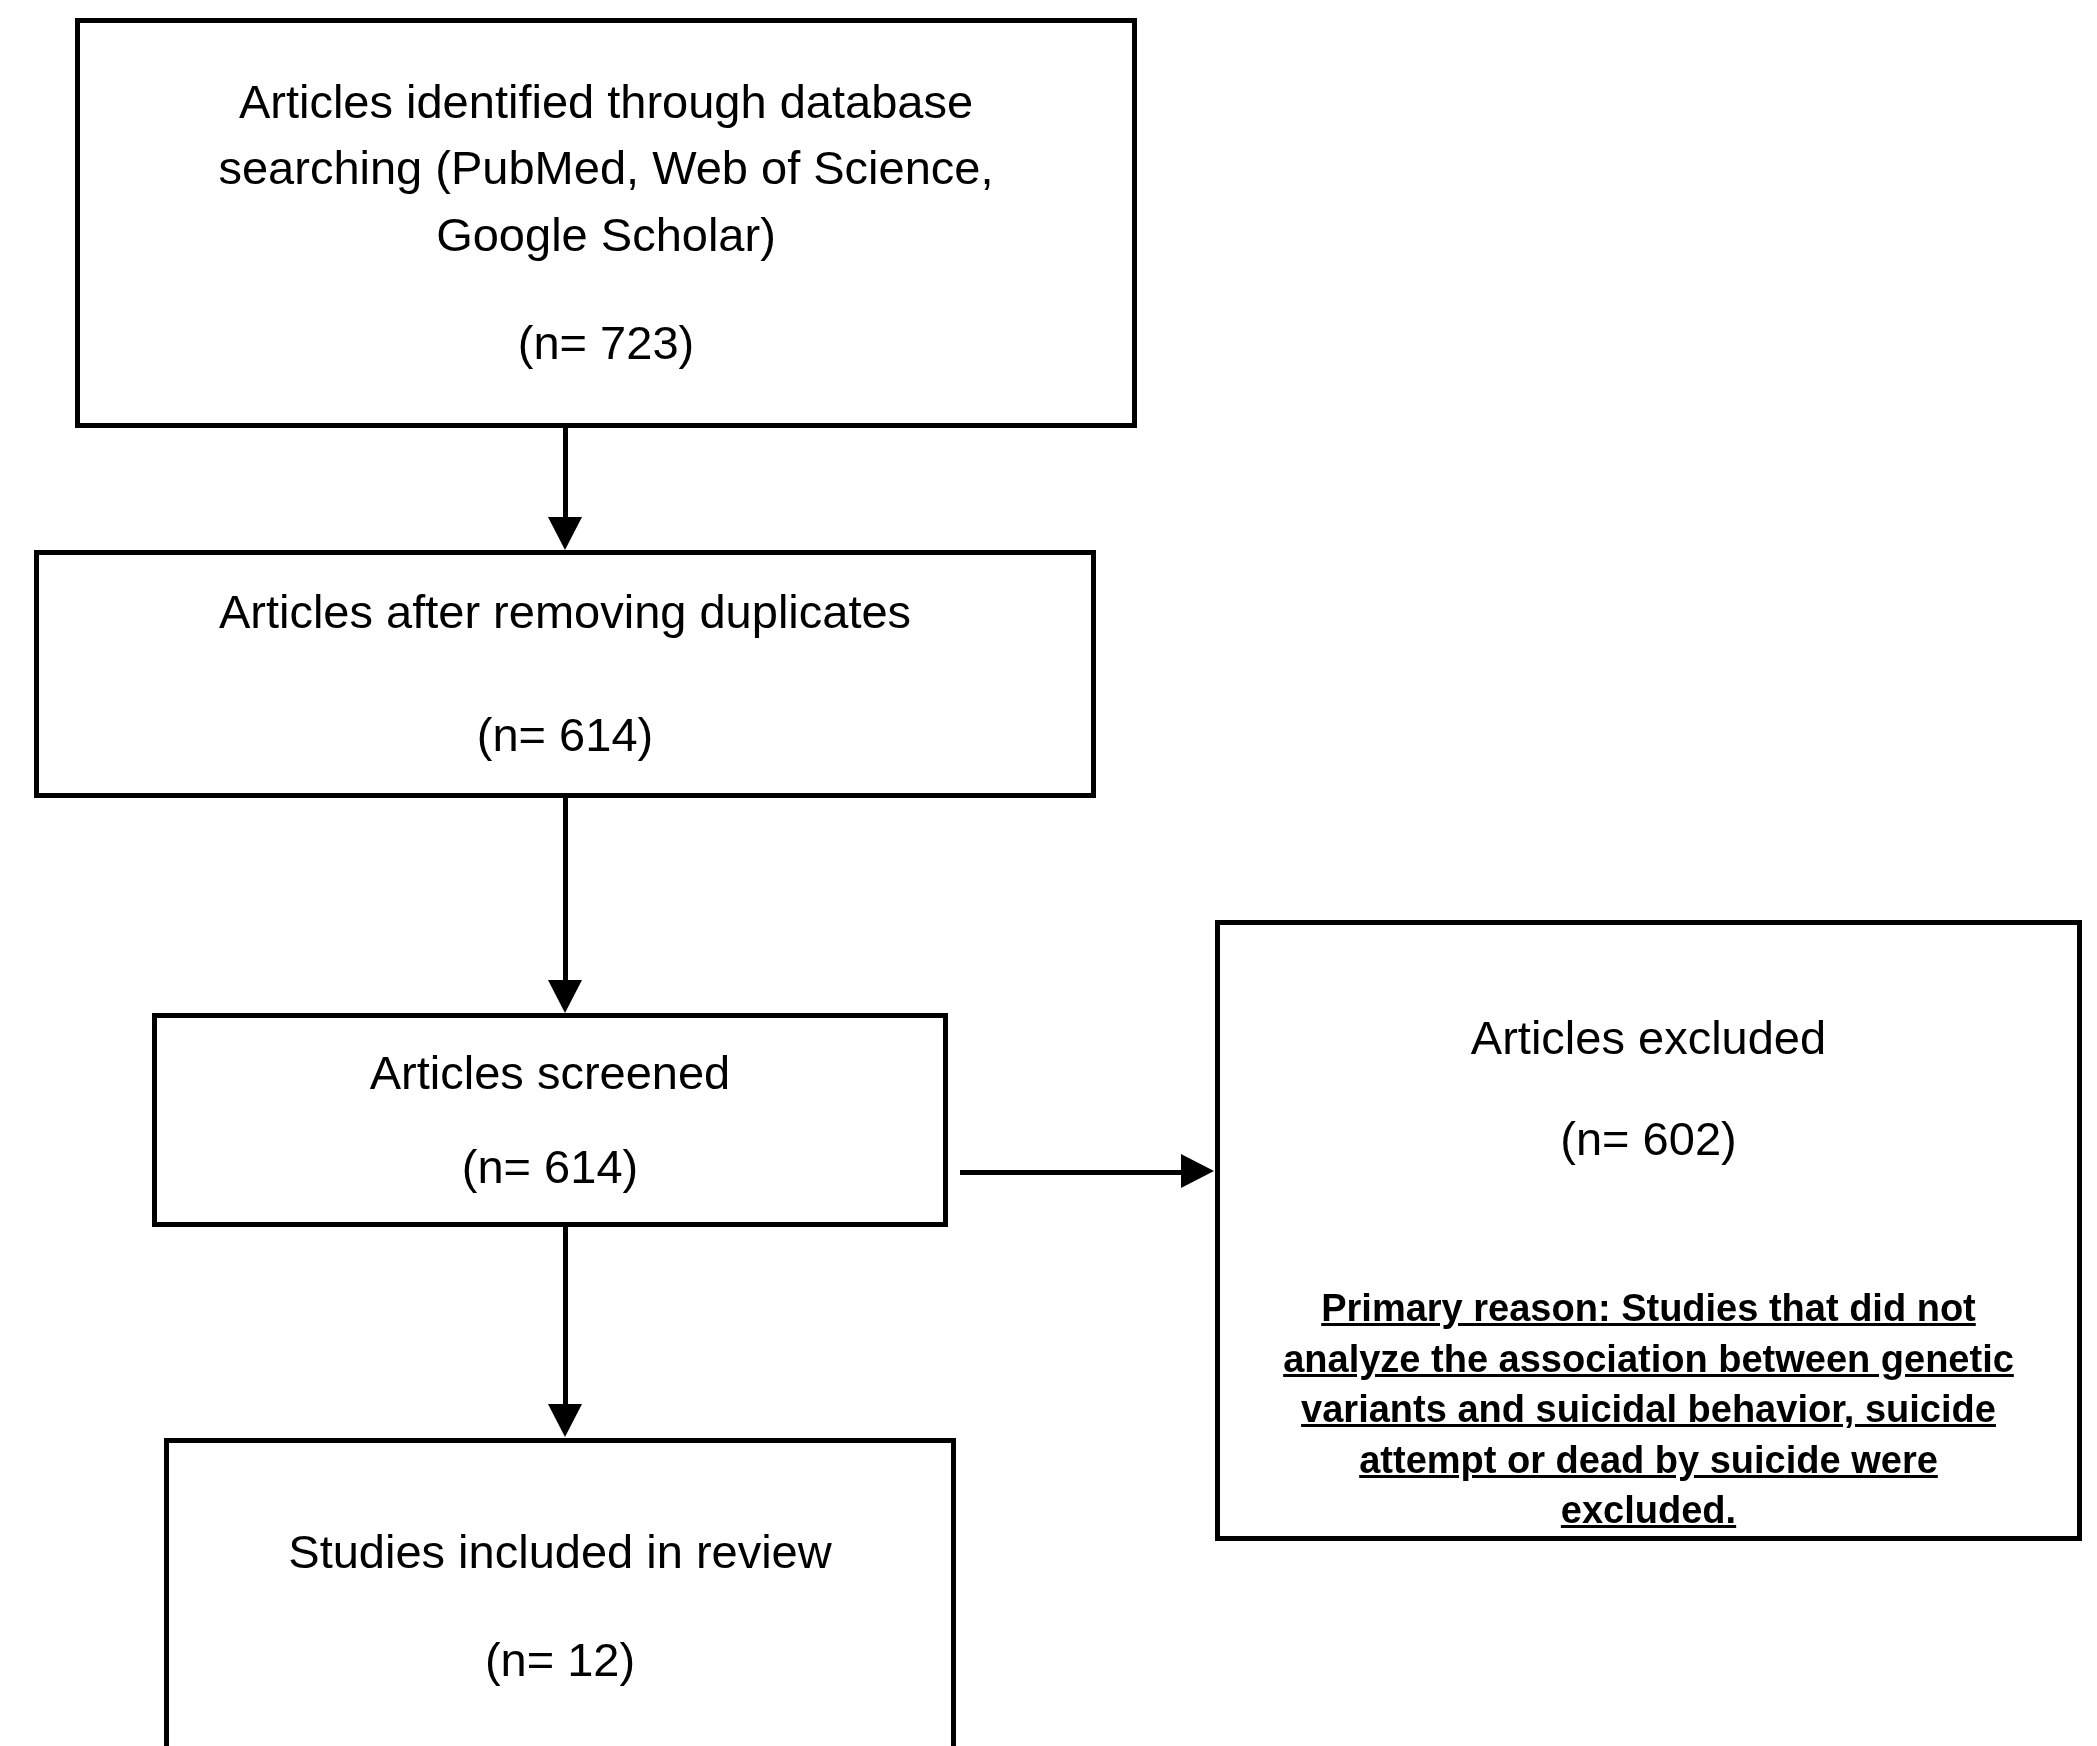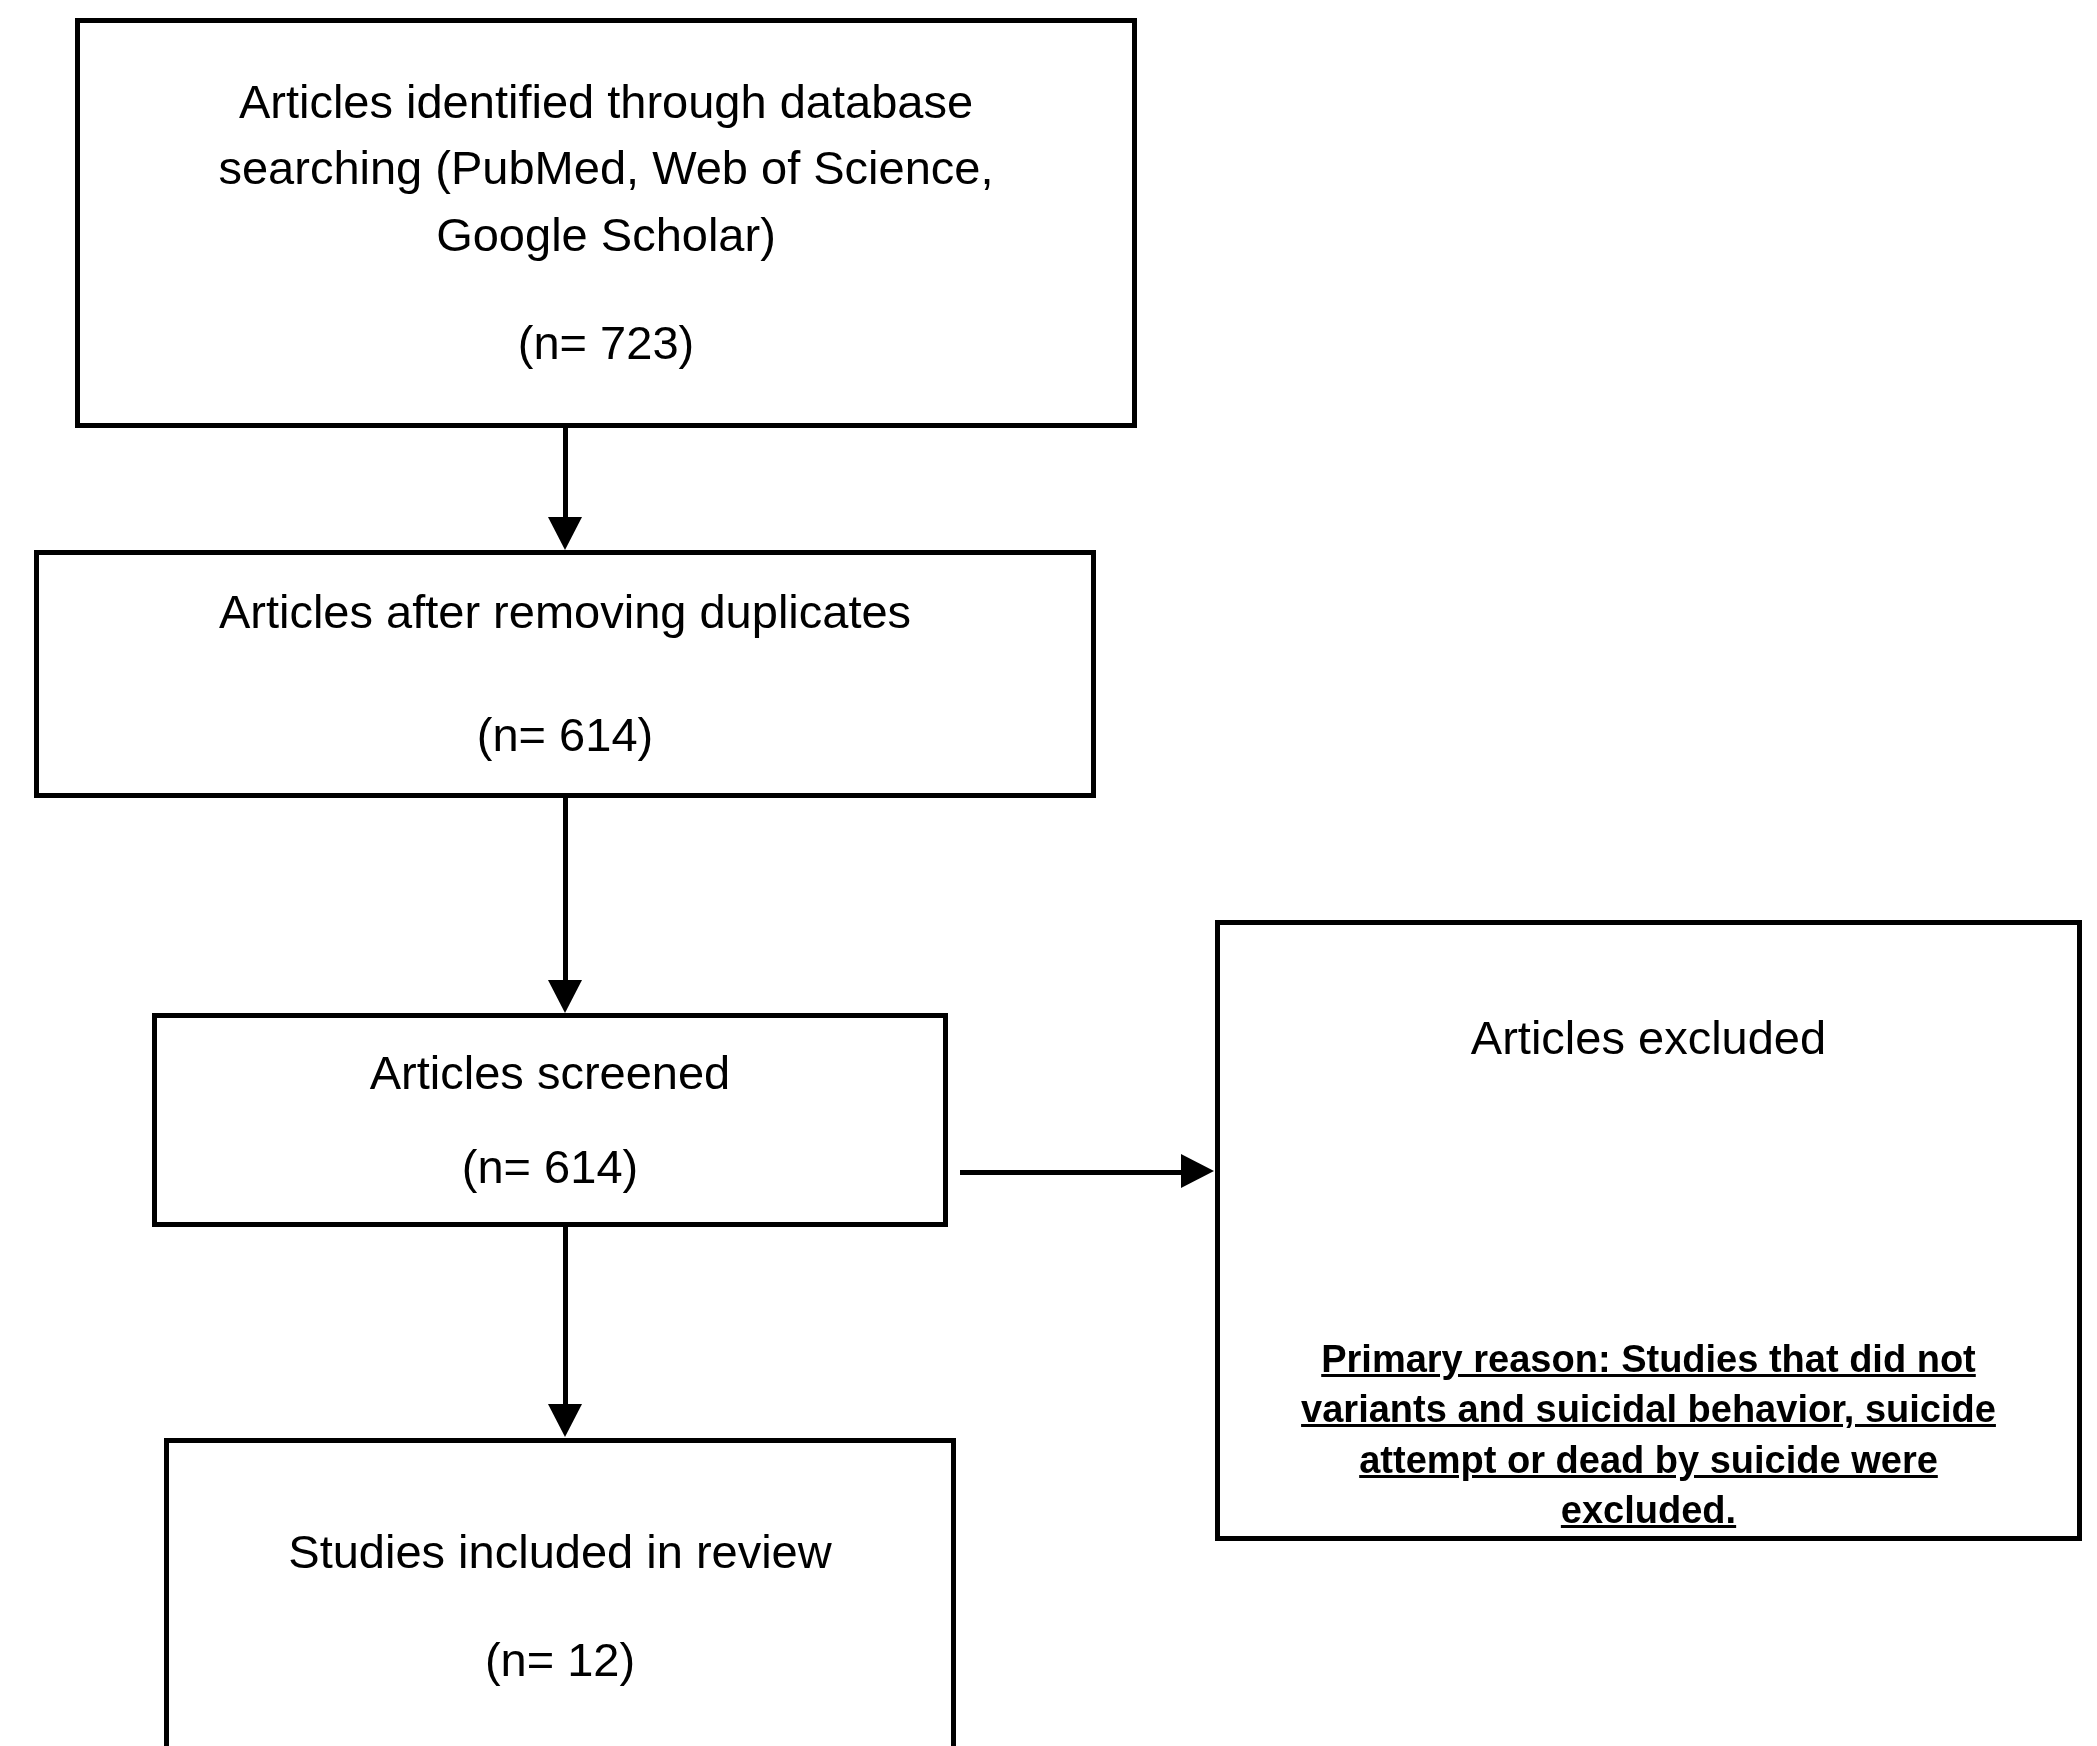--- a/index.html
+++ b/index.html
@@ -130,23 +130,27 @@
     <div class="gap-md"></div>
     <div class="block">
       <span class="line-text t-count">(n= 12)</span>
     </div>
   </div>
 
   <div class="node" style="left:1215px; top:920px; width:867px; height:621px; justify-content:space-between; padding-top:80px;">
     <div class="block">
       <span class="line-text t-main">Articles excluded</span>
     </div>
+    <div class="block">
+      <span class="line-text t-count">(n= 602)</span>
+    </div>
     <div class="gap-md"></div>
     <div class="block">
       <span class="line-text t-bold">Primary reason: Studies that did not</span>
+      <span class="line-text t-bold">analyze the association between genetic</span>
       <span class="line-text t-bold">variants and suicidal behavior, suicide</span>
       <span class="line-text t-bold">attempt or dead by suicide were</span>
       <span class="line-text t-bold">excluded.</span>
     </div>
   </div>
 
 </div>
 
 
 </body></html>

